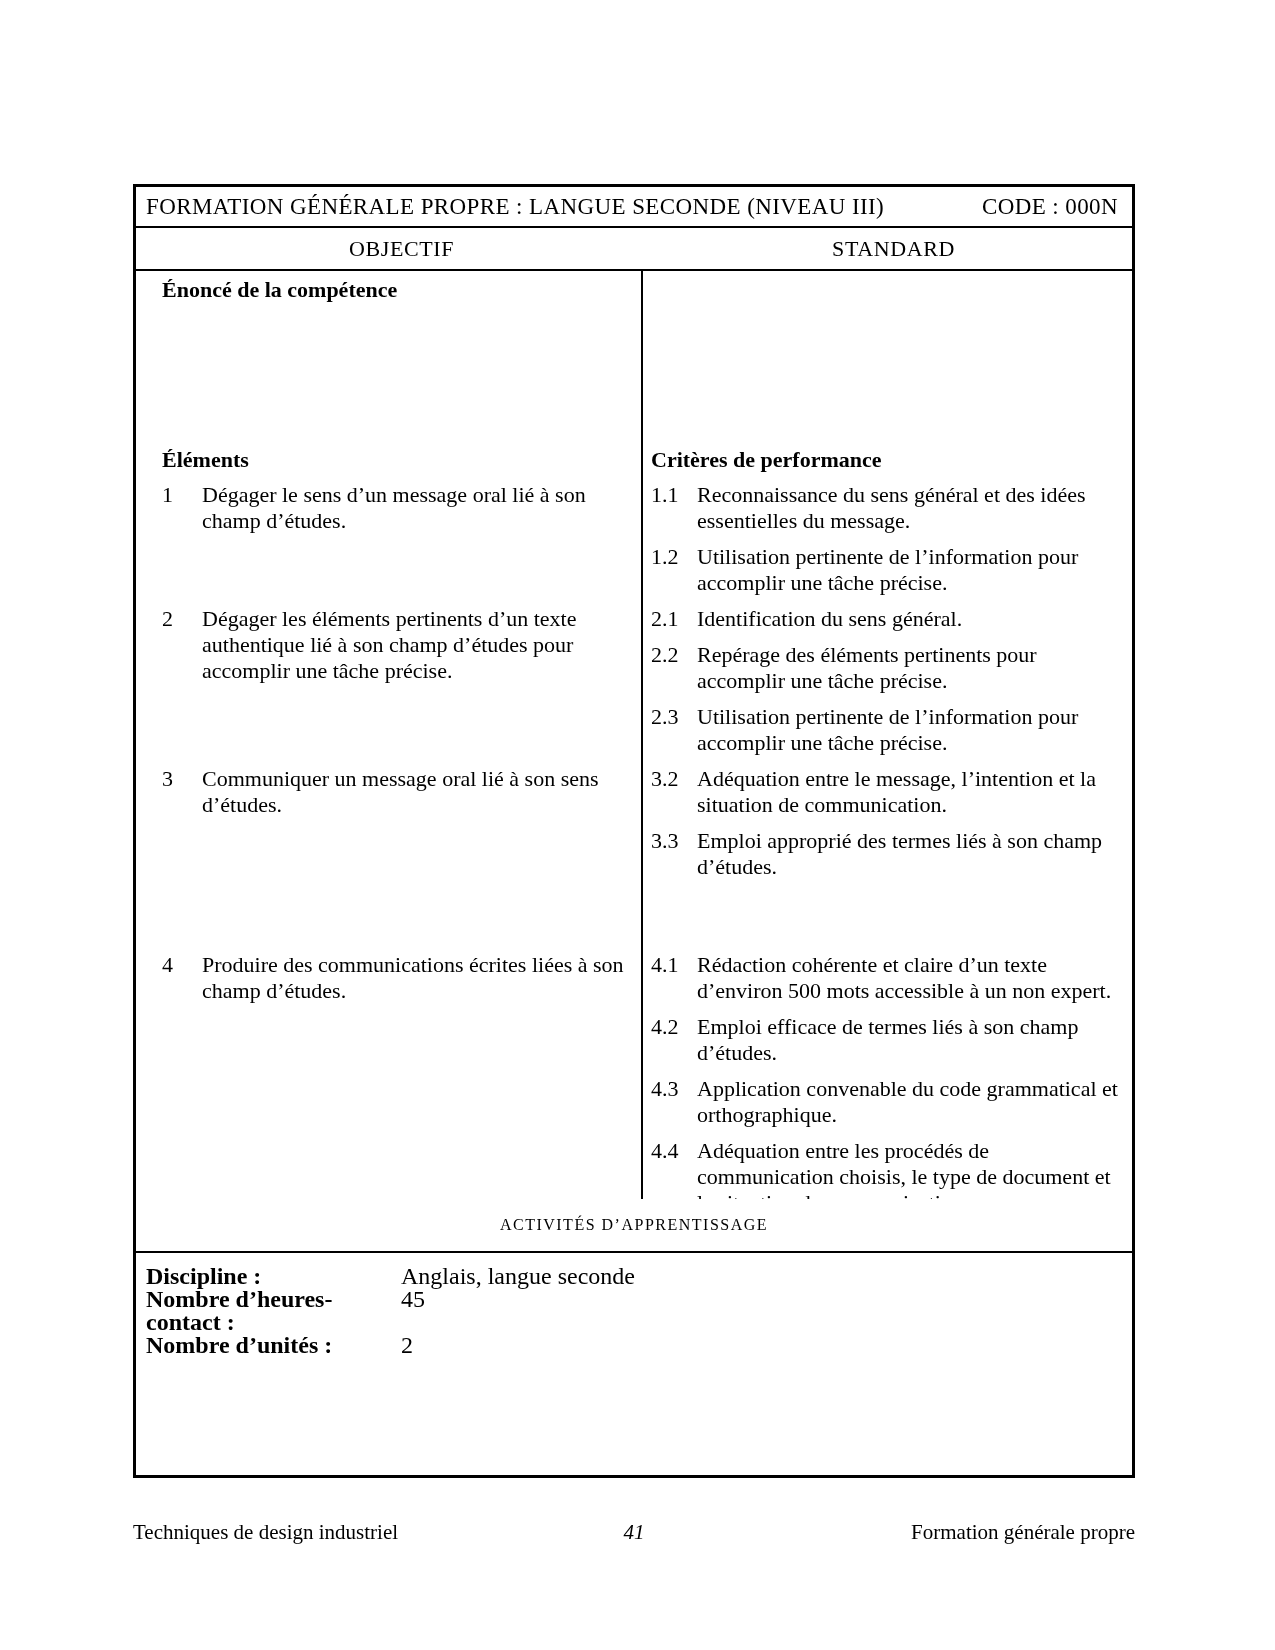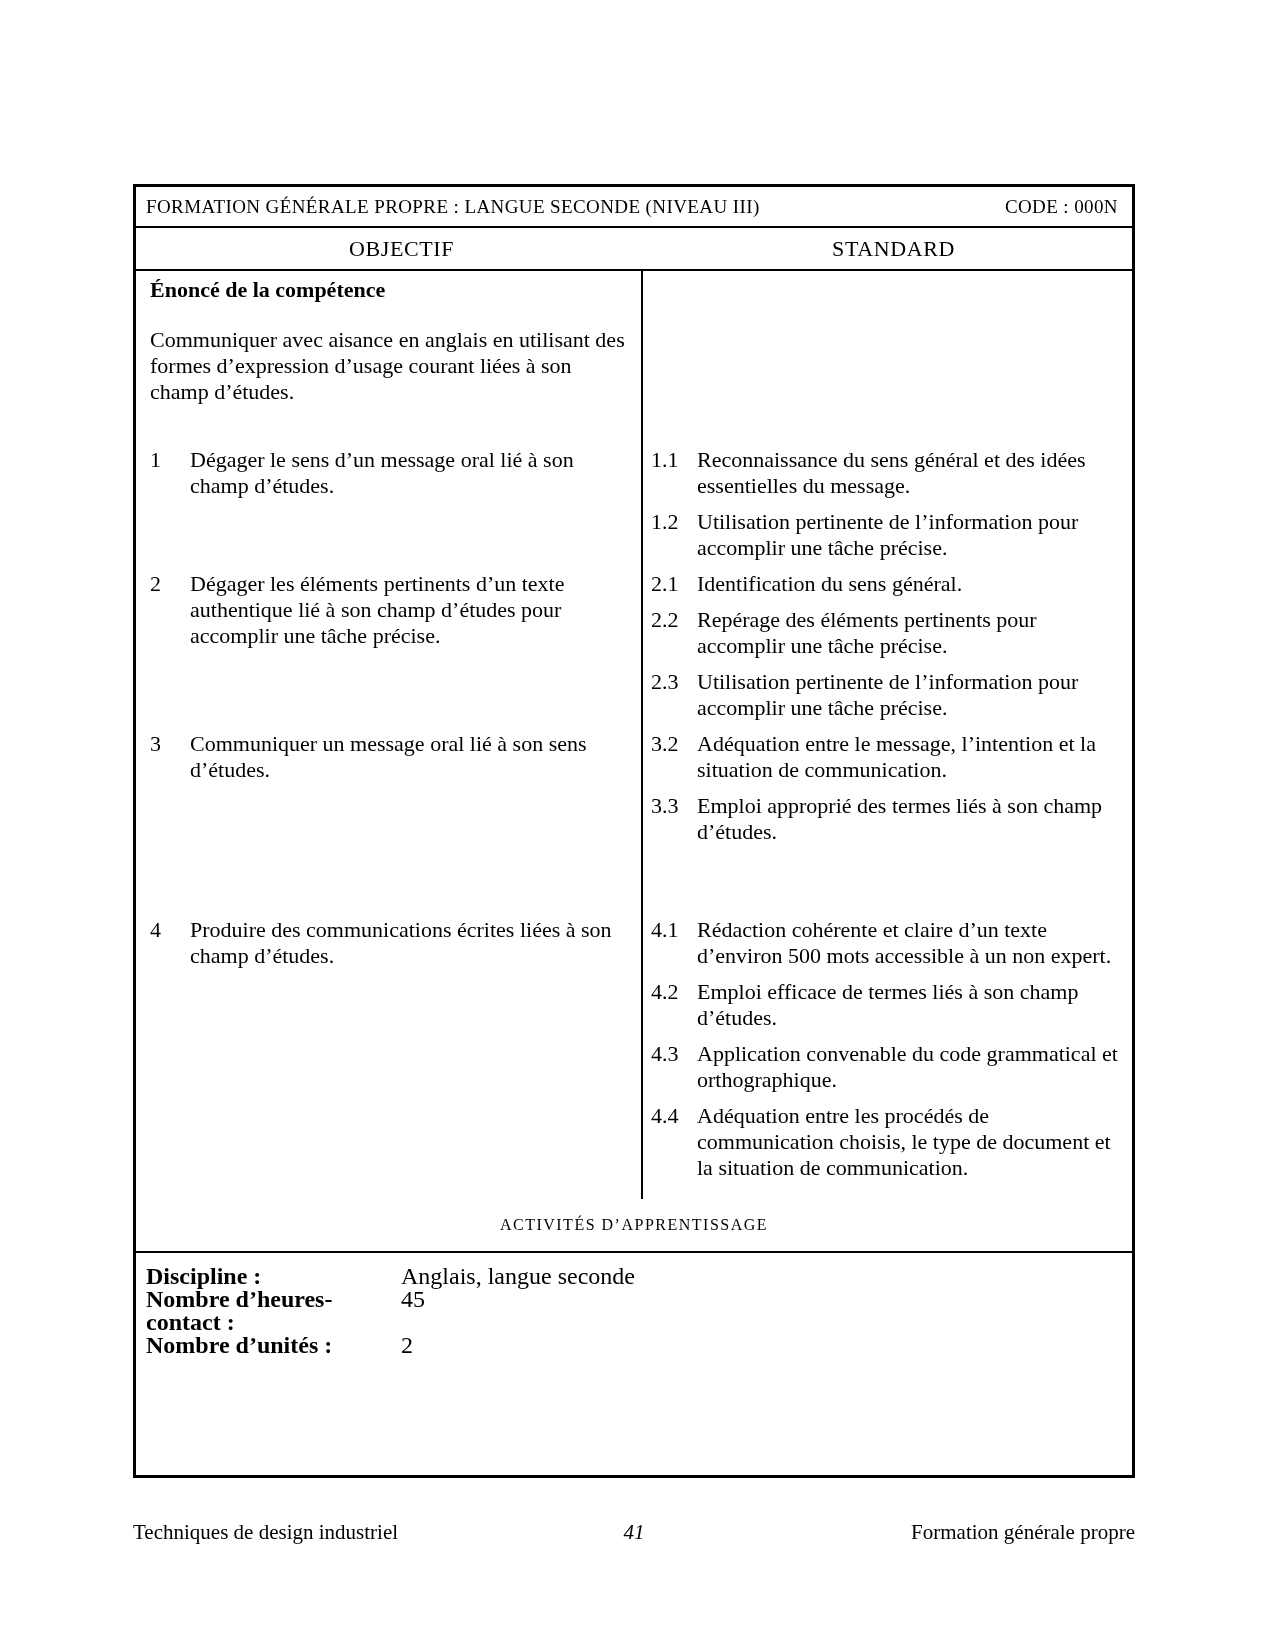--- a/index.html
+++ b/index.html
@@ -20,21 +20,21 @@
     display:flex;flex-direction:column;
     background:#fff;
   }
   
   .title-row{
     height:41px;flex:none;
     border-bottom:2px solid #000;
     box-sizing:border-box;
     display:flex;justify-content:space-between;align-items:center;
     padding:0 14px 0 10px;
-    font-size:19px;letter-spacing:.4px;white-space:nowrap;
+    font-size:23px;letter-spacing:.4px;white-space:nowrap;
   }
   
   .colhead-row{
     height:43px;flex:none;
     border-bottom:2px solid #000;
     box-sizing:border-box;
     display:flex;align-items:center;
     font-size:22px;letter-spacing:.6px;
   }
   .colhead-left{width:507px;flex:none;text-align:center;padding-left:12px;}
@@ -44,21 +44,21 @@
     flex:none;height:928px;
     display:flex;flex-direction:column;
     font-size:22px;line-height:26px;
     overflow:hidden;
   }
   .brow{display:flex;flex:none;}
   .brow.grow{flex:1;}
   .lcell{
     width:507px;flex:none;box-sizing:border-box;
     border-right:2px solid #000;
-    padding:0 14px 0 14px;
+    padding:0 14px 0 26px;
   }
   .rcell{flex:1;box-sizing:border-box;padding:0 10px 0 8px;}
   .brow.intro{height:176px;}
   .brow.heads{height:35px;}
   .brow.r1{min-height:122px;}
   .brow.r2{min-height:156px;}
   .brow.r3{min-height:186px;}
   .intro .lcell{padding-top:6px;}
   .enonce-heading{font-weight:bold;margin:0 0 24px 0;}
   .enonce-text{margin:0;}
@@ -111,25 +111,28 @@
     <div class="colhead-row">
       <div class="colhead-left">OBJECTIF</div>
       <div class="colhead-right">STANDARD</div>
     </div>
 
     <div class="body">
 
       <div class="brow intro">
         <div class="lcell">
           <p class="enonce-heading">Énoncé de la compétence</p>
-          <p class="enonce-text">Communiquer avec aisance en anglais en utilisant des formes d’expression d’usage courant liées à son champ d’études.</p>
         </div>
         <div class="rcell"></div>
       </div>
 
+      <div class="brow heads">
+        <div class="lcell sec-heading">Éléments</div>
+        <div class="rcell sec-heading">Critères de performance</div>
+      </div>
 
       <div class="brow r1">
         <div class="lcell">
           <div class="item">
             <span class="inum">1</span>
             <span class="itext">Dégager le sens d’un message oral lié à son champ d’études.</span>
           </div>
         </div>
         <div class="rcell">
           <div class="crit">

